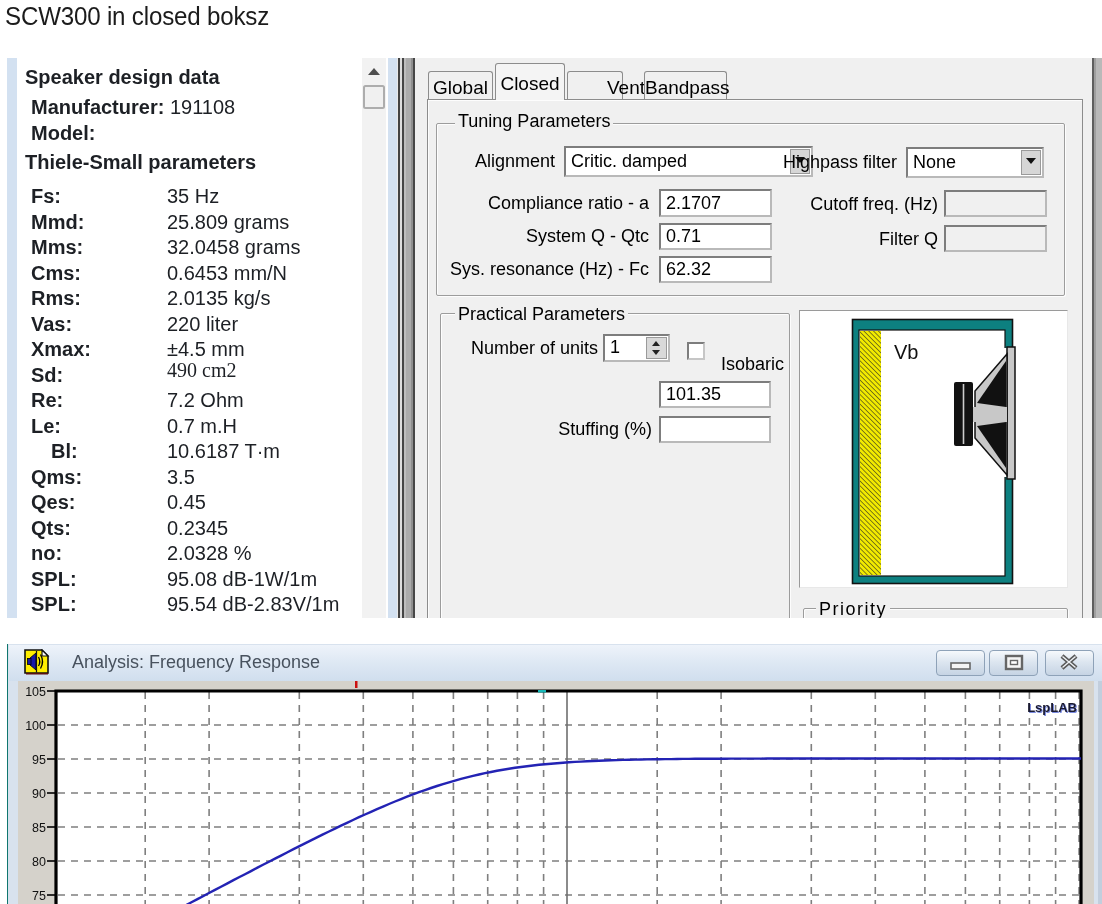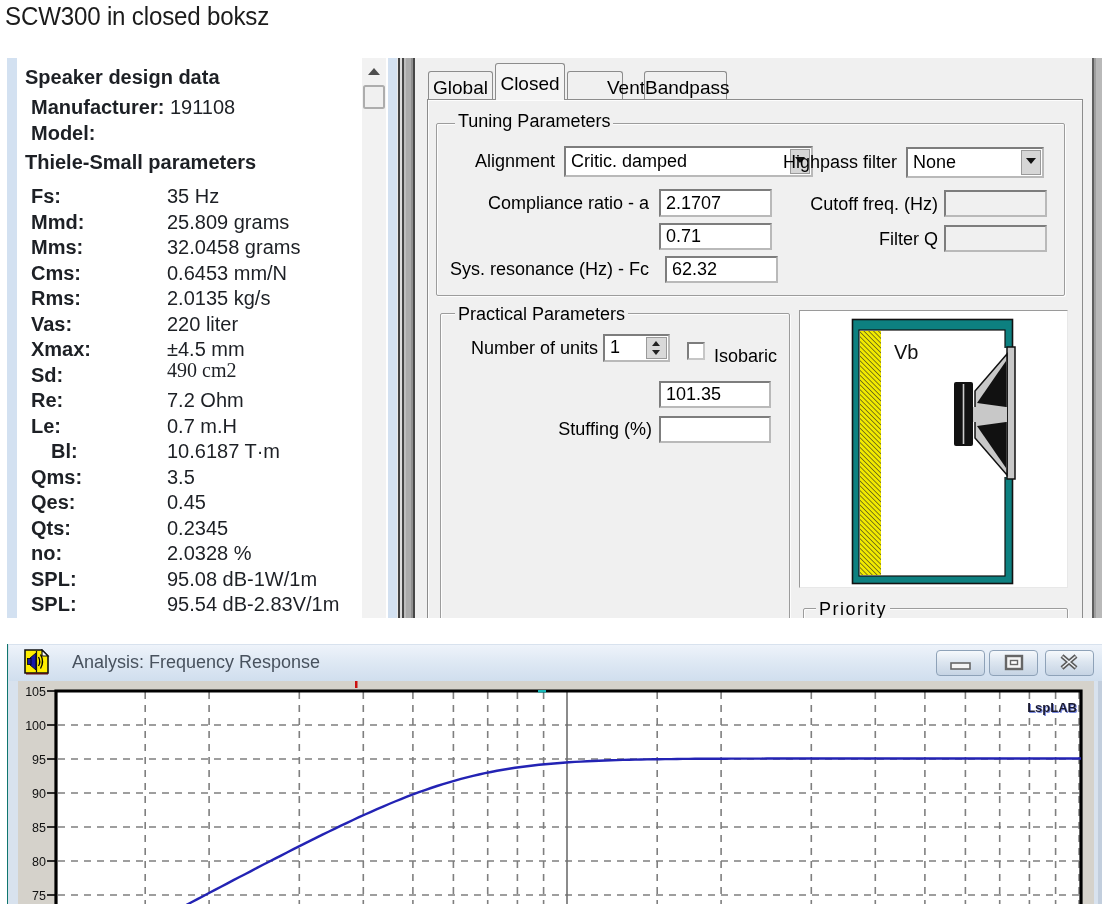--- a/index.html
+++ b/index.html
@@ -151,32 +151,33 @@
     <div class="group" style="left:20px;top:65px;width:629px;height:173px;"></div>
     <div class="glabel" style="left:39px;top:53px;">Tuning Parameters</div>
     <div class="rlabel" style="left:14px;width:125px;top:88px;line-height:31px;">Alignment</div>
     <div class="combo" style="left:148px;top:88px;width:249px;height:31px;line-height:26px;">Critic. damped<span class="cbtn"></span></div>
     <div class="rlabel" style="left:356px;width:125px;top:89px;line-height:31px;">Highpass filter</div>
     <div class="combo" style="left:490px;top:89px;width:138px;height:31px;line-height:26px;">None<span class="cbtn"></span></div>
     <div class="rlabel" style="left:60px;width:173px;top:131px;line-height:28px;">Compliance ratio - a</div>
     <div class="tbox" style="left:243px;top:131px;width:113px;height:28px;line-height:24px;">2.1707</div>
     <div class="rlabel" style="left:347px;width:175px;top:132px;line-height:28px;">Cutoff freq. (Hz)</div>
     <div class="tbox dis" style="left:528px;top:132px;width:103px;height:27px;"></div>
+    <div class="rlabel" style="left:60px;width:173px;top:165px;line-height:27px;">System Q - Qtc</div>
     <div class="tbox" style="left:243px;top:165px;width:113px;height:27px;line-height:23px;">0.71</div>
     <div class="rlabel" style="left:347px;width:175px;top:167px;line-height:28px;">Filter Q</div>
     <div class="tbox dis" style="left:528px;top:167px;width:103px;height:27px;"></div>
     <div class="rlabel" style="left:21px;width:212px;top:198px;line-height:27px;">Sys. resonance (Hz) - Fc</div>
-    <div class="tbox" style="left:243px;top:198px;width:113px;height:27px;line-height:23px;margin-left:6px;">62.32</div>
+    <div class="tbox" style="left:243px;top:198px;width:113px;height:27px;line-height:23px;">62.32</div>
 
     <div class="group" style="left:24px;top:255px;width:350px;height:310px;"></div>
     <div class="glabel" style="left:39px;top:246px;">Practical Parameters</div>
     <div class="rlabel" style="left:42px;width:140px;top:276px;line-height:28px;">Number of units</div>
     <div class="tbox" style="left:187px;top:276px;width:67px;height:28px;line-height:23px;">1<span class="spin"></span></div>
     <div class="cb" style="left:271px;top:284px;"></div>
-    <div class="rlabel" style="left:298px;width:70px;top:284px;line-height:28px;text-align:left;">Isobaric</div>
+    <div class="rlabel" style="left:298px;width:70px;top:292px;line-height:28px;text-align:right;">Isobaric</div>
     <div class="tbox" style="left:243px;top:323px;width:112px;height:27px;line-height:22px;">101.35</div>
     <div class="rlabel" style="left:62px;width:174px;top:358px;line-height:27px;">Stuffing (%)</div>
     <div class="tbox" style="left:243px;top:358px;width:112px;height:27px;"></div>
 
     <div class="abs" id="illus" style="left:383px;top:252px;width:269px;height:278px;background:#fff;border:1px solid #9a9a9a;border-right-color:#e8e8e8;border-bottom-color:#e8e8e8;">
       <svg width="267" height="276" viewBox="0 0 267 276">
         <defs>
           <pattern id="hatch" width="3.4" height="3.4" patternUnits="userSpaceOnUse" patternTransform="rotate(-45)">
             <rect width="3.4" height="3.4" fill="#f2ea00"></rect>
             <line x1="0" y1="0" x2="0" y2="3.4" stroke="#332" stroke-width="1.2"></line>

